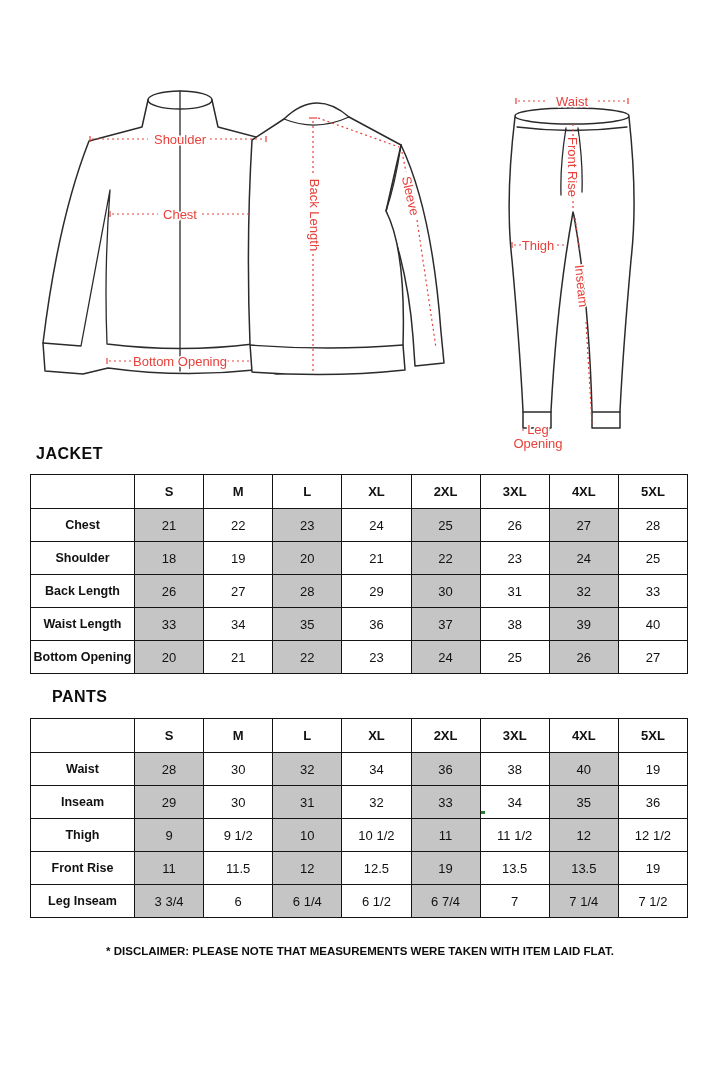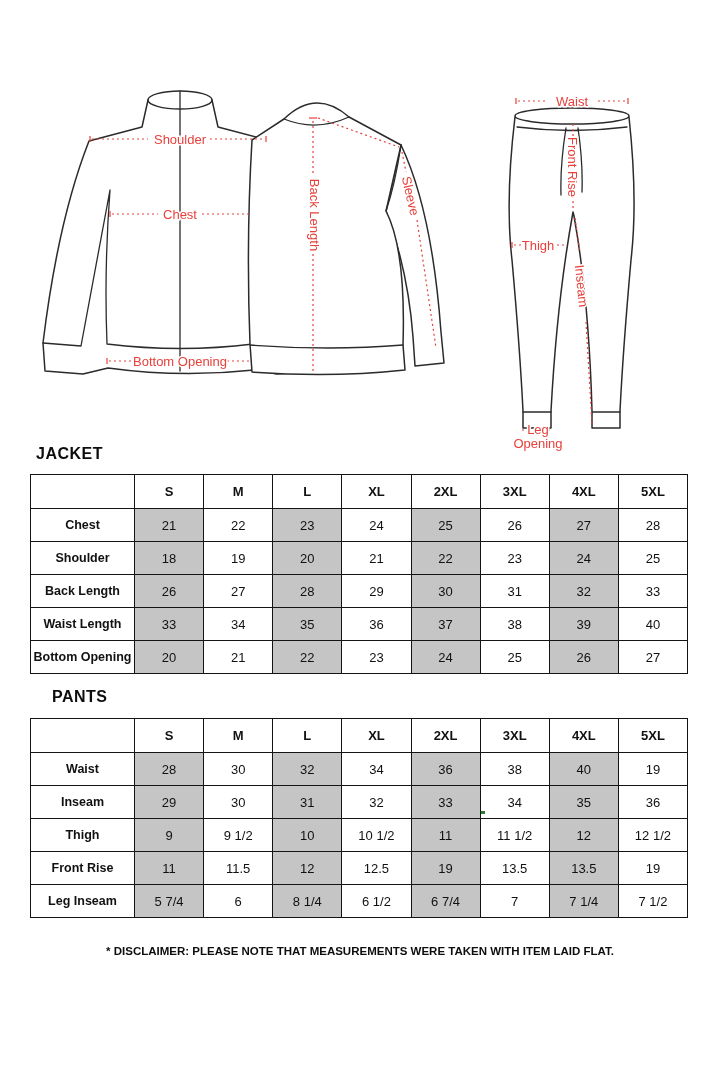--- a/index.html
+++ b/index.html
@@ -226,23 +226,23 @@
           <td>11.5</td>
           <td>12</td>
           <td>12.5</td>
           <td>19</td>
           <td>13.5</td>
           <td>13.5</td>
           <td>19</td>
         </tr>
         <tr>
           <th>Leg Inseam</th>
-          <td>5 7/4</td>
+          <td>3 3/4</td>
           <td>6</td>
-          <td>8 1/4</td>
+          <td>6 1/4</td>
           <td>6 1/2</td>
           <td>6 7/4</td>
           <td>7</td>
           <td>7 1/4</td>
           <td>7 1/2</td>
         </tr>
       </tbody>
     </table>
 
   <div class="artifact-dot"></div>

